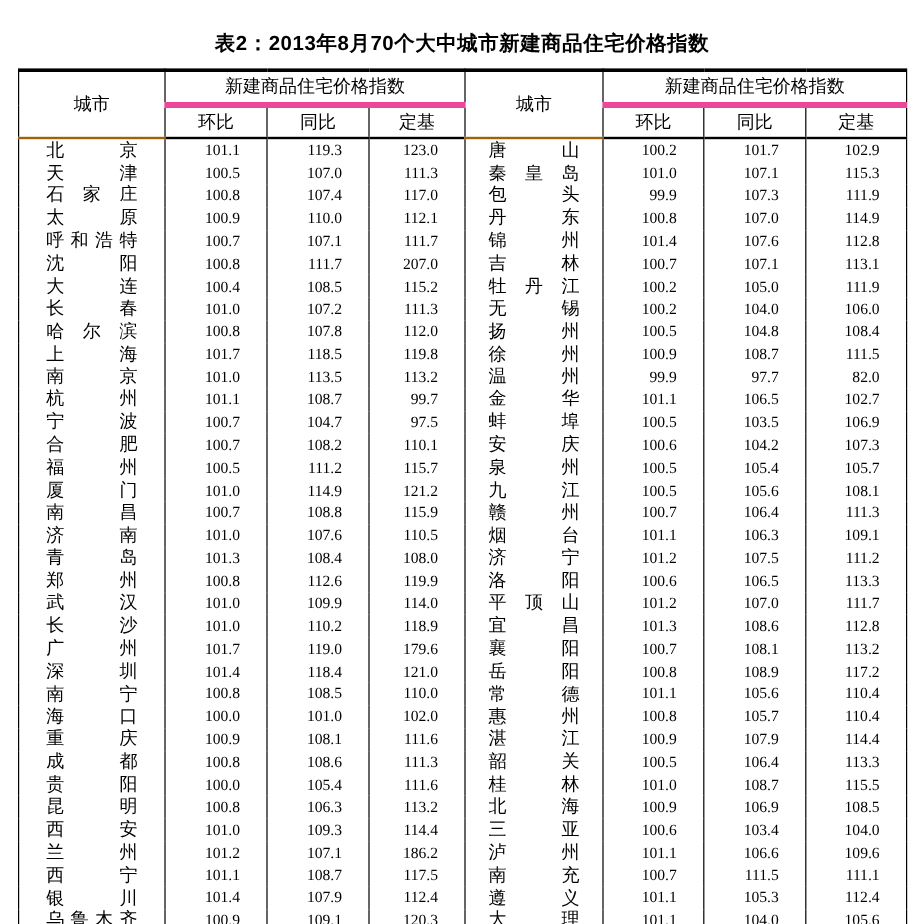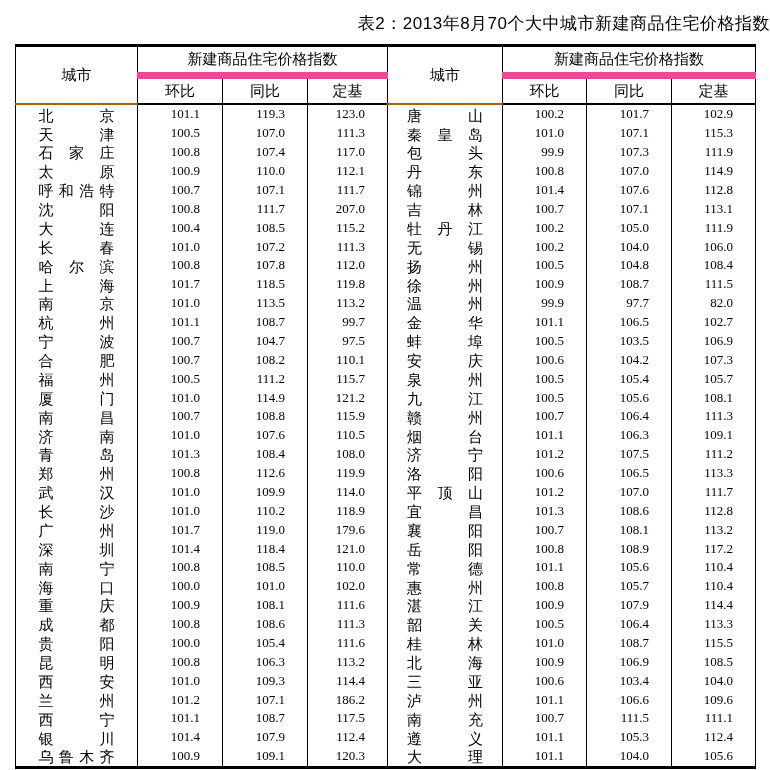--- a/index.html
+++ b/index.html
@@ -7,26 +7,26 @@
     padding: 0;
     width: 770px;
     height: 770px;
     background: #ffffff;
     color: #000000;
     font-family: "Liberation Sans", sans-serif;
     overflow: hidden;
   }
   .title {
     margin: 0;
-    padding-top: 13px;
+    padding-top: 26px;
     height: 21px;
     line-height: 21px;
-    text-align: right;
+    text-align: center;
     font-size: 17px;
-    font-weight: normal;
+    font-weight: bold;
     letter-spacing: 0.5px;
   }
   table.price-table {
     border-collapse: collapse;
     table-layout: fixed;
     width: 740px;
     margin: 10px 0 0 15px;
     border-top: 3px solid #000;
     border-bottom: 3px solid #000;
     border-left: 1px solid #000;
@@ -39,21 +39,21 @@
   }
   thead th {
     font-size: 15px;
     text-align: center;
     border-left: 1px solid #000;
     border-right: 1px solid #000;
   }
   tr.head-row-1 th { height: 25px; }
   tr.head-row-2 th { height: 24px; border-bottom: 2px solid #000; margin-top: 16px; }
   th.city-h { border-bottom: 2px solid #a16207; }
-  th.group-h { border-bottom: 7px solid #ec4899; text-align: center; }
+  th.group-h { border-bottom: 5px solid #ec4899; text-align: center; }
   tbody td {
     height: 18.88px;
     border-left: 1px solid #000;
     border-right: 1px solid #000;
   }
   td.city { text-align: center; }
   .city-name {
     display: inline-block;
     width: 76px;
     font-size: 15px;

